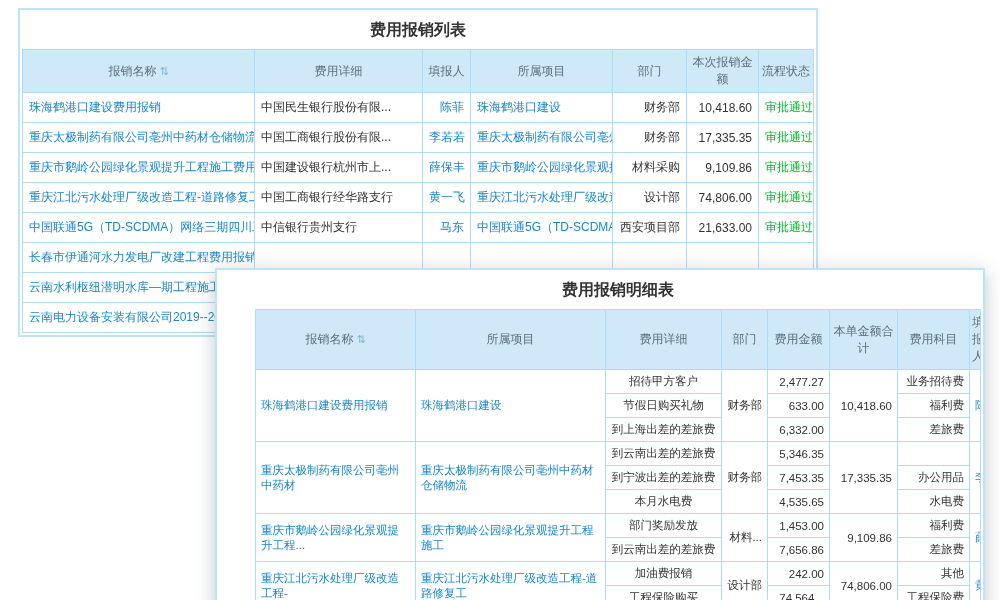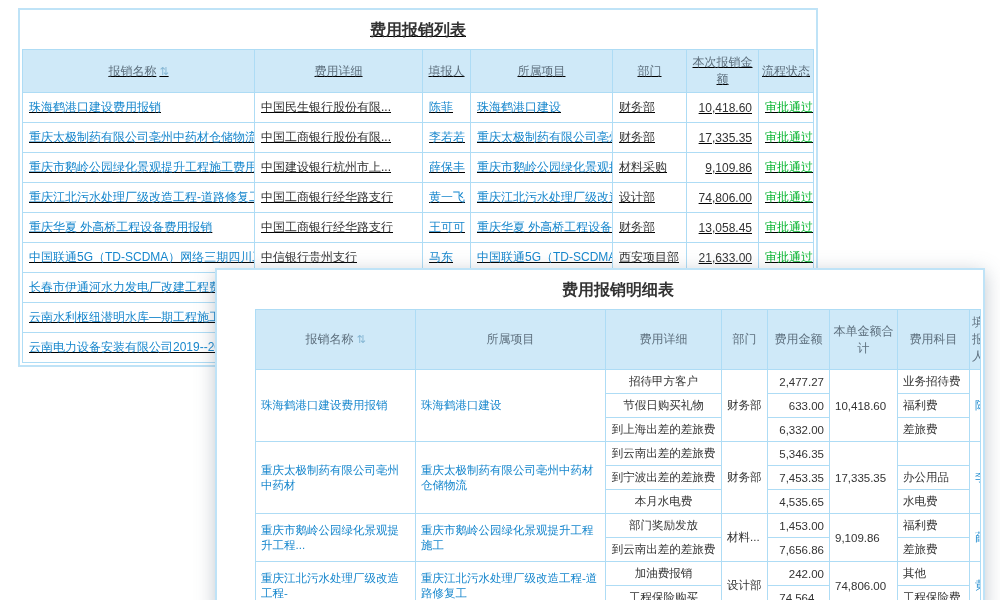--- a/index.html
+++ b/index.html
@@ -41,27 +41,27 @@
   }
   td {
     font-size: 12px;
     color: #333;
     padding: 3px 6px;
     white-space: nowrap;
     vertical-align: middle;
     background: #fff;
   }
   .left { text-align: left; }
-  .center { text-align: left; }
+  .center { text-align: right; }
   .right { text-align: right; }
   .link { color: var(--blue, #1787cd); cursor: pointer; }
   .green { color: var(--green, #00b42a); }
   .sort-icon { color: #86b7d4; font-size: 11px; margin-left: 3px; cursor: pointer; }
 
-  .list-card { left: 18px; top: 8px; width: 800px; text-decoration: underline; }
+  .list-card { left: 18px; top: 8px; width: 800px; }
   .list-card td { height: 30px; }
   .list-card .c0 { width: 232px; }
   .list-card .c1 { width: 168px; }
   .list-card .c2 { width: 48px;  }
   .list-card .c3 { width: 142px; }
   .list-card .c4 { width: 74px;  }
   .list-card .c5 { width: 72px; margin-left: 22px;  }
 
   .detail-card {
     left: 215px; top: 268px; width: 770px;
@@ -123,29 +123,20 @@
           <td class="c5 right">9,109.86</td>
           <td class="c6 center green">审批通过</td>
         </tr>
         <tr>
           <td class="c0 left link">重庆江北污水处理厂级改造工程-道路修复工程费用...</td>
           <td class="c1 left">中国工商银行经华路支行</td>
           <td class="c2 center link">黄一飞</td>
           <td class="c3 left link">重庆江北污水处理厂级改造工...</td>
           <td class="c4 center">设计部</td>
           <td class="c5 right">74,806.00</td>
-          <td class="c6 center green">审批通过</td>
-        </tr>
-        <tr>
-          <td class="c0 left link">重庆华夏 外高桥工程设备费用报销</td>
-          <td class="c1 left">中国工商银行经华路支行</td>
-          <td class="c2 center link">王可可</td>
-          <td class="c3 left link">重庆华夏 外高桥工程设备</td>
-          <td class="c4 center">财务部</td>
-          <td class="c5 right">13,058.45</td>
           <td class="c6 center green">审批通过</td>
         </tr>
         <tr>
           <td class="c0 left link">中国联通5G（TD-SCDMA）网络三期四川工程费...</td>
           <td class="c1 left">中信银行贵州支行</td>
           <td class="c2 center link">马东</td>
           <td class="c3 left link">中国联通5G（TD-SCDMA）网...</td>
           <td class="c4 center">西安项目部</td>
           <td class="c5 right">21,633.00</td>
           <td class="c6 center green">审批通过</td>

